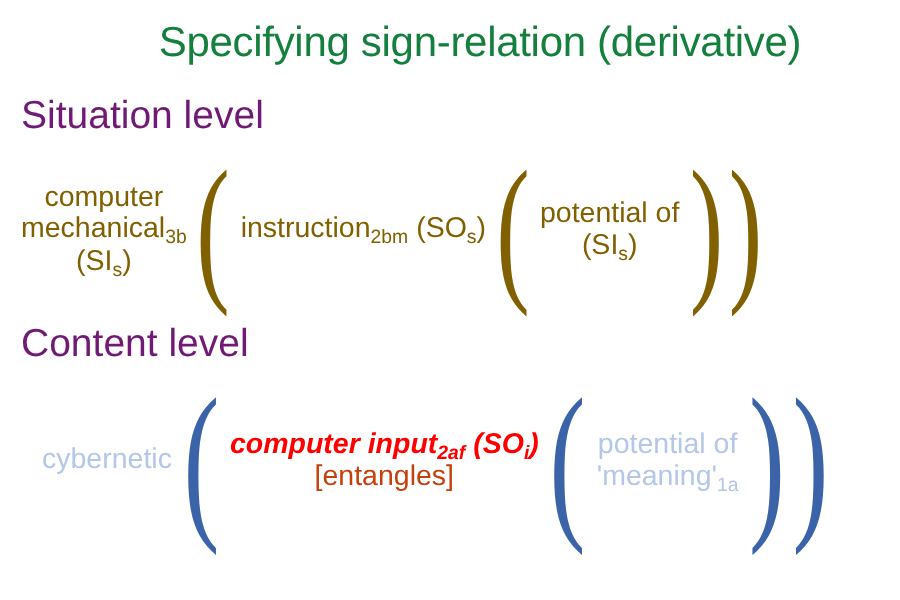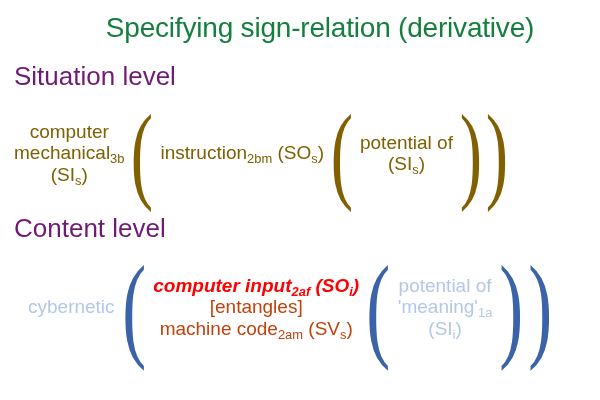--- a/index.html
+++ b/index.html
@@ -144,28 +144,26 @@
 
   <div class="cell agent-cell c-pale">
     <span class="line">cybernetic</span>
   </div>
 
   <span class="paren cont">(</span>
 
   <div class="cell nexus-cell">
     <span class="line c-red bold"><span>computer input</span><sub>2af</sub><span> (SO</span><sub>i</sub><span>)</span></span>
     <span class="line c-blue">[entangles]</span>
-    <span class="line c-blue"><span>machine code</span><sub>2am</sub><span> (SV</span><sub>s</sub><span>)</span></span>
   </div>
 
   <span class="paren cont">(</span>
 
   <div class="cell potent-cell c-pale">
     <span class="line">potential of</span>
     <span class="line"><span>'meaning'</span><sub>1a</sub></span>
-    <span class="line"><span>(SI</span><sub>i</sub><span>)</span></span>
   </div>
 
   <span class="paren-pair">
     <span class="paren cont">)</span>
     <span class="paren cont">)</span>
   </span>
 </div>
 
 </body></html>

